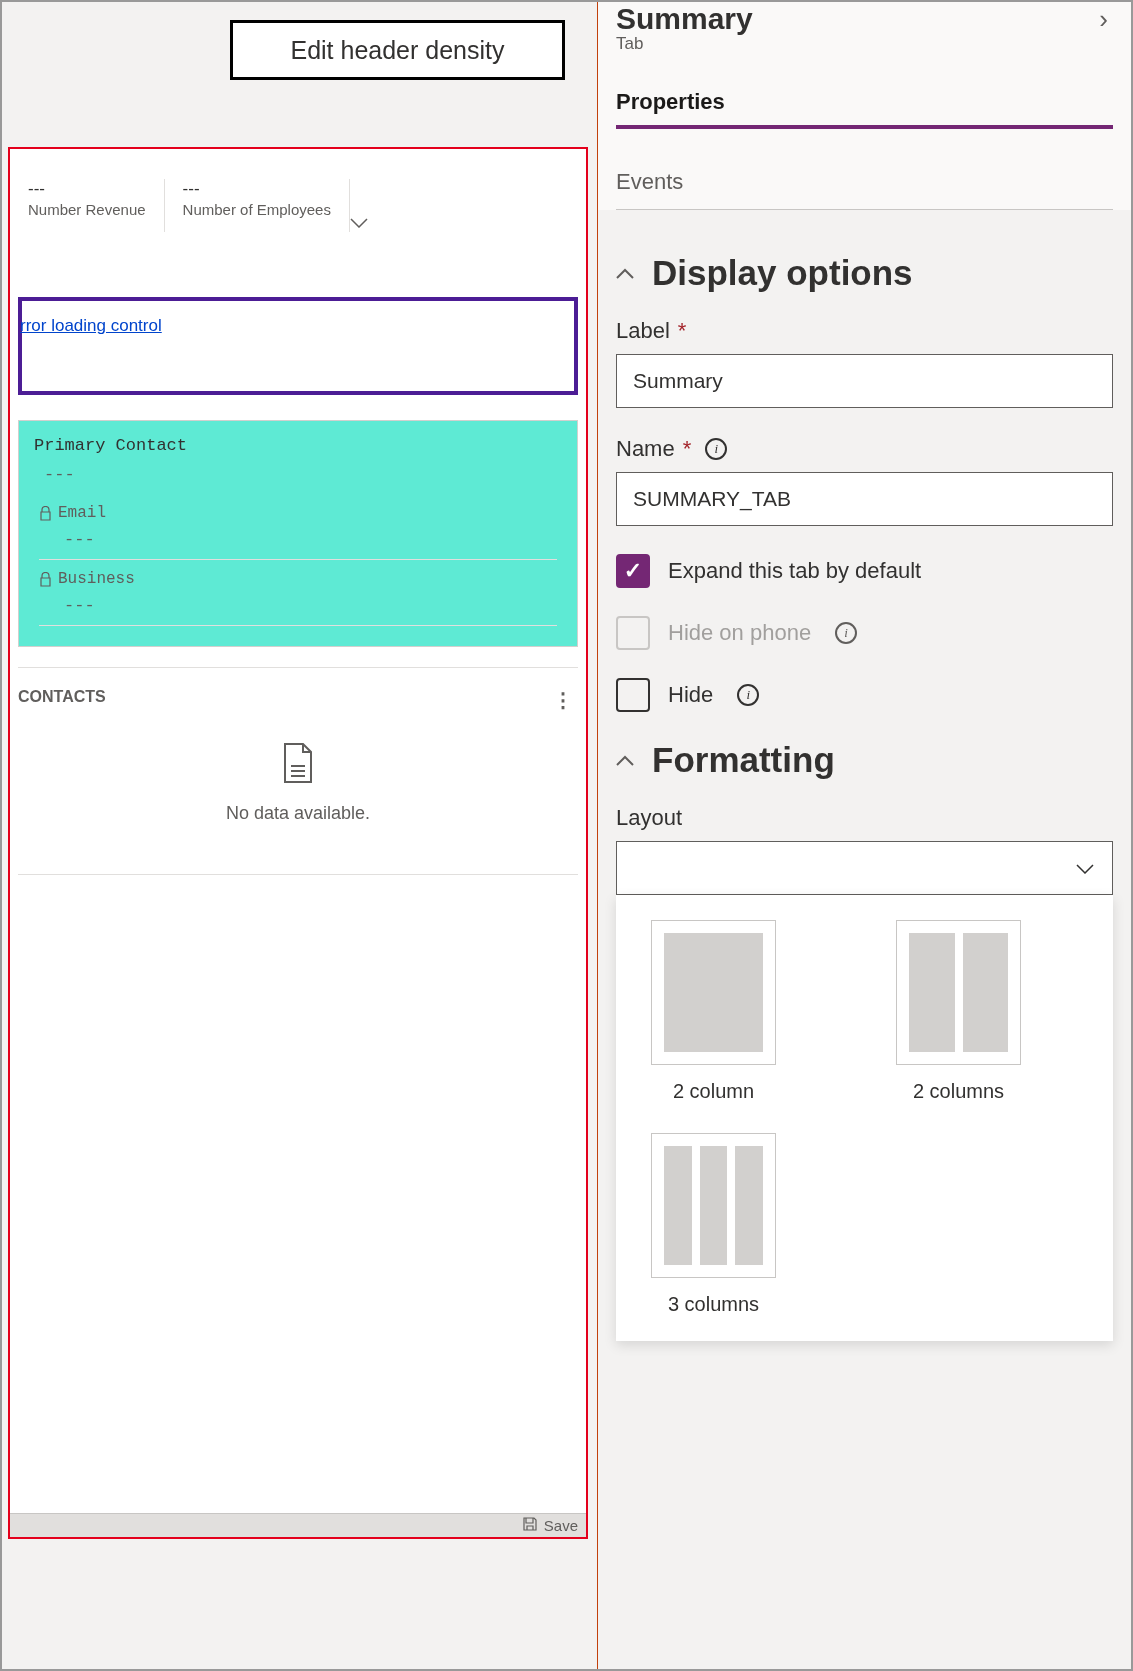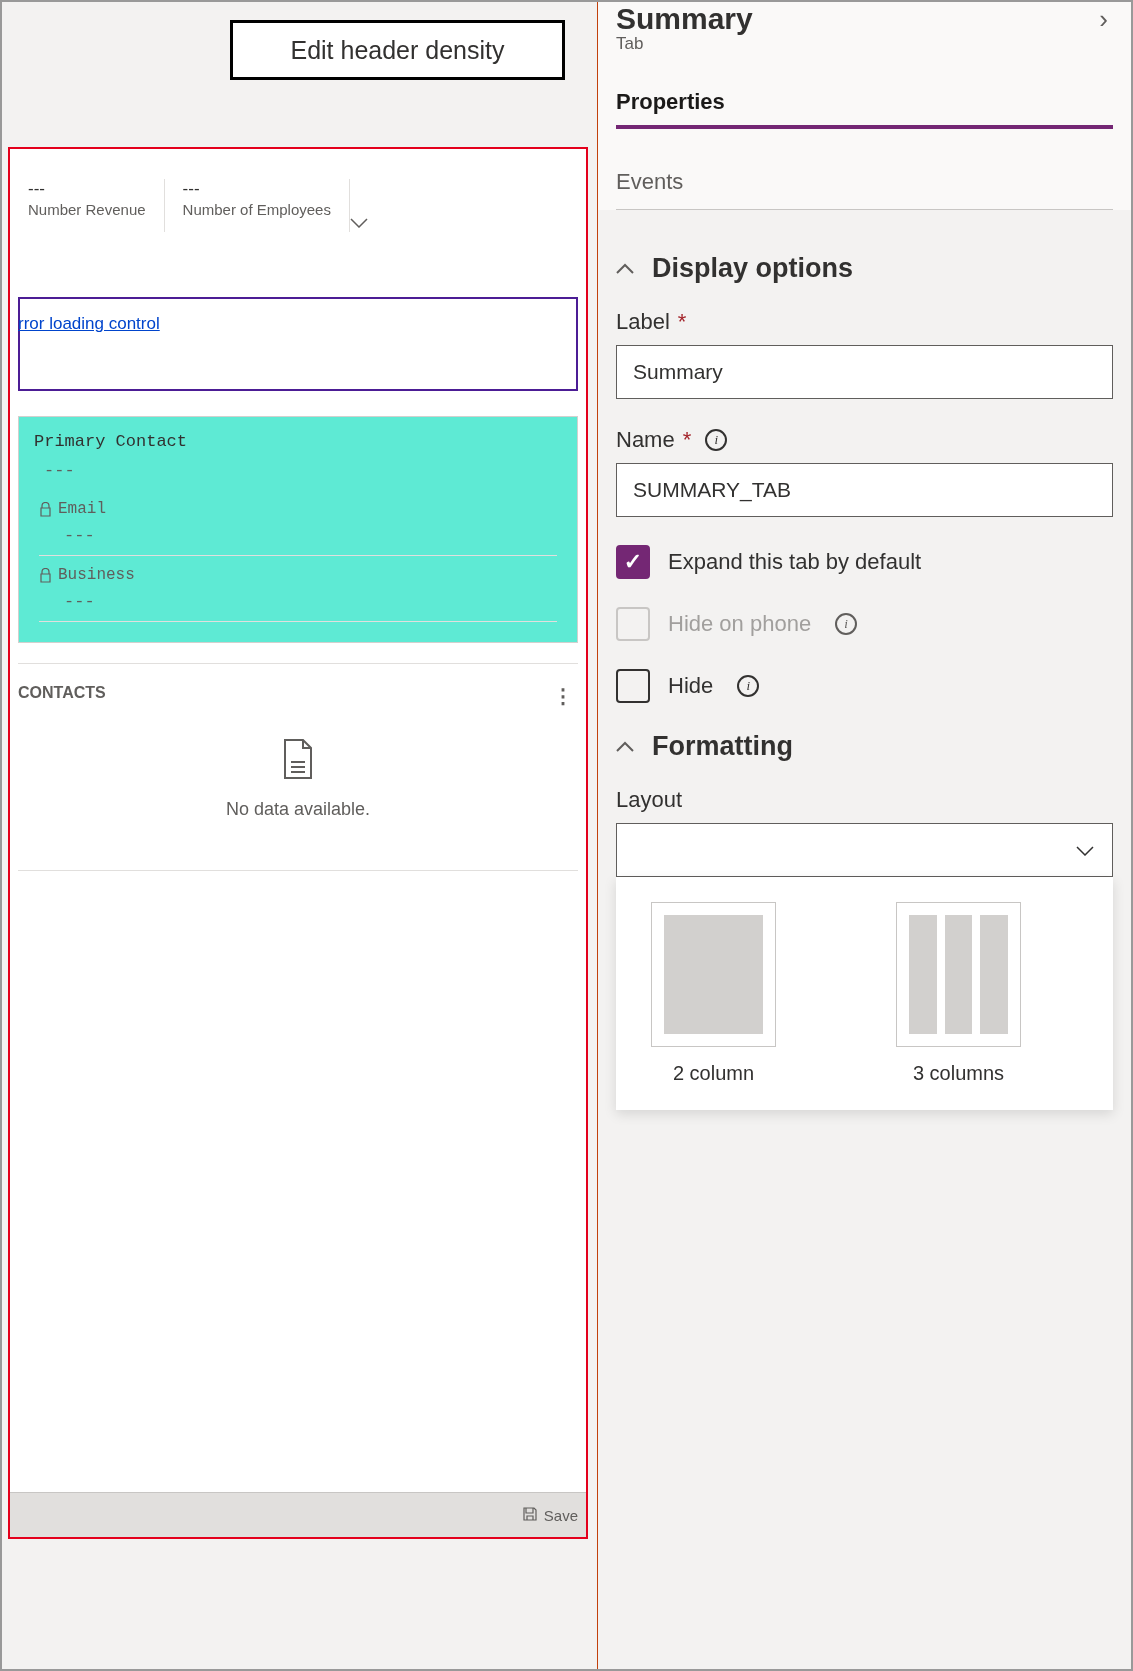--- a/index.html
+++ b/index.html
@@ -75,21 +75,21 @@
       filter: blur(3px);
       border-radius: 2px;
     }
     .chevy {
       padding-top: 35px;
       padding-right: 18px;
       color: #605e5c;
     }
     .error-box {
       margin: 45px 8px 25px 8px;
-      border: 2px solid #4c1d95;
+      border: 4px solid #4c1d95;
       padding: 15px 0 55px 0;
       background: #fff;
     }
     .error-link {
       font-size: 17px;
       color: #0044cc;
       text-decoration: underline;
       margin-left: -2px;
     }
     .contact-card {
@@ -125,21 +125,21 @@
     }
     .no-data {
       text-align: center;
       margin-top: 15px;
     }
     .doc-icon { display:inline-block; margin-bottom: 15px; }
     .no-data-text { font-size: 18px; color: #605e5c; }
     .statusbar {
       position: absolute;
       bottom: 0; left: 0; right: 0;
-      height: 45px;
+      height: 24px;
       background: #e1dfdd;
       border-top: 1px solid #c8c6c4;
       display: flex;
       justify-content: flex-end;
       align-items: center;
       padding-right: 8px;
       font-size: 15px;
       color: #605e5c;
       gap: 6px;
     }
@@ -198,21 +198,21 @@
     .rp-body {
       padding: 18px 18px;
     }
     .section-head {
       display: flex;
       align-items: center;
       gap: 18px;
       margin: 25px 0 25px 0;
     }
     .sec-chev { color: #605e5c; font-size: 20px; cursor: pointer; }
-    .sec-title { font-size: 27px; font-weight: 600; color: #323130; }
+    .sec-title { font-size: 35px; font-weight: 600; color: #323130; }
     .field-row { margin-bottom: 28px; }
     .field-label { font-size: 22px; font-weight: 400; color: #323130; margin-bottom: 10px; display: flex; align-items: center; gap: 8px;}
     .req { color: #a4262c; font-size: 22px; }
     .info-ic {
       display: inline-flex;
       align-items: center;
       justify-content: center;
       width: 22px; height: 22px;
       border: 2px solid #323130;
       border-radius: 50%;
@@ -462,20 +462,27 @@
             <div class="layout-opt">
               <div class="layout-thumb">
                   <div class="col"></div>
                 </div>
               <div class="layout-label">2 column</div>
             </div>
             <div class="layout-opt">
               <div class="layout-thumb">
                   <div class="col"></div>
                   <div class="col"></div>
+                </div>
+              <div class="layout-label">2 columns</div>
+            </div>
+            <div class="layout-opt">
+              <div class="layout-thumb">
+                  <div class="col"></div>
+                  <div class="col"></div>
                   <div class="col"></div>
                 </div>
               <div class="layout-label">3 columns</div>
             </div>
           </div>
         </div>
       </div>
 
     </div>
   </div>

